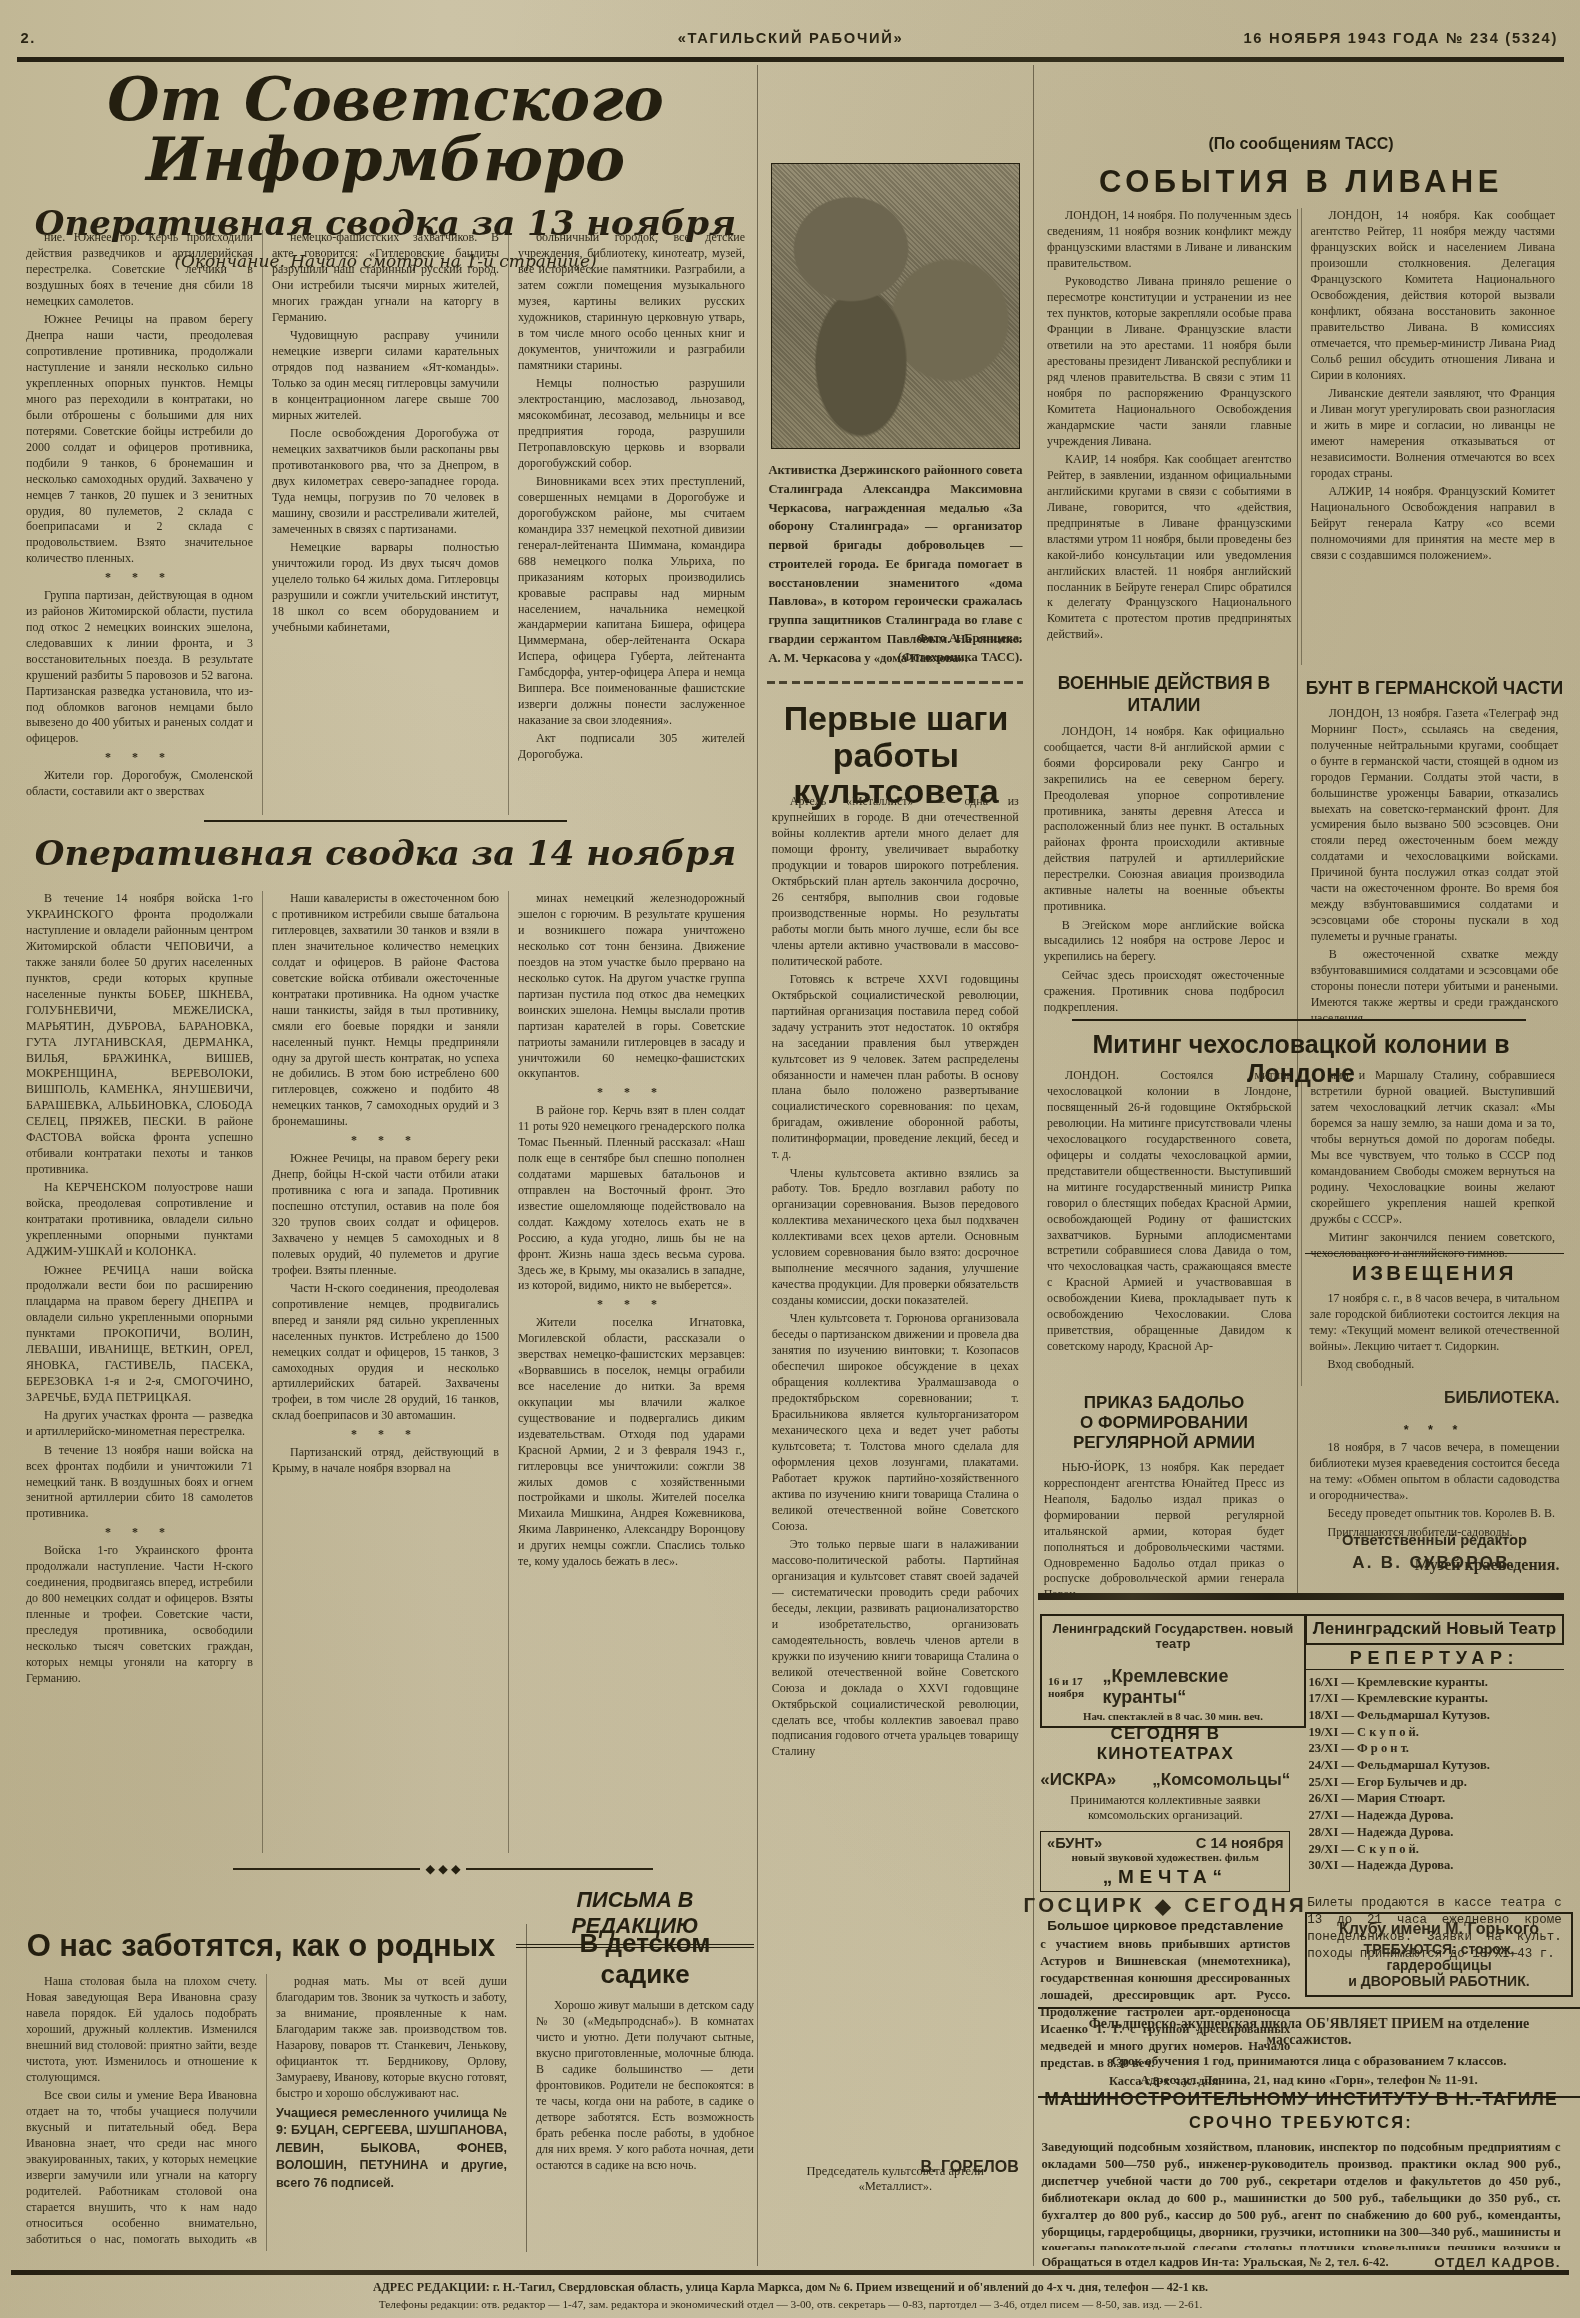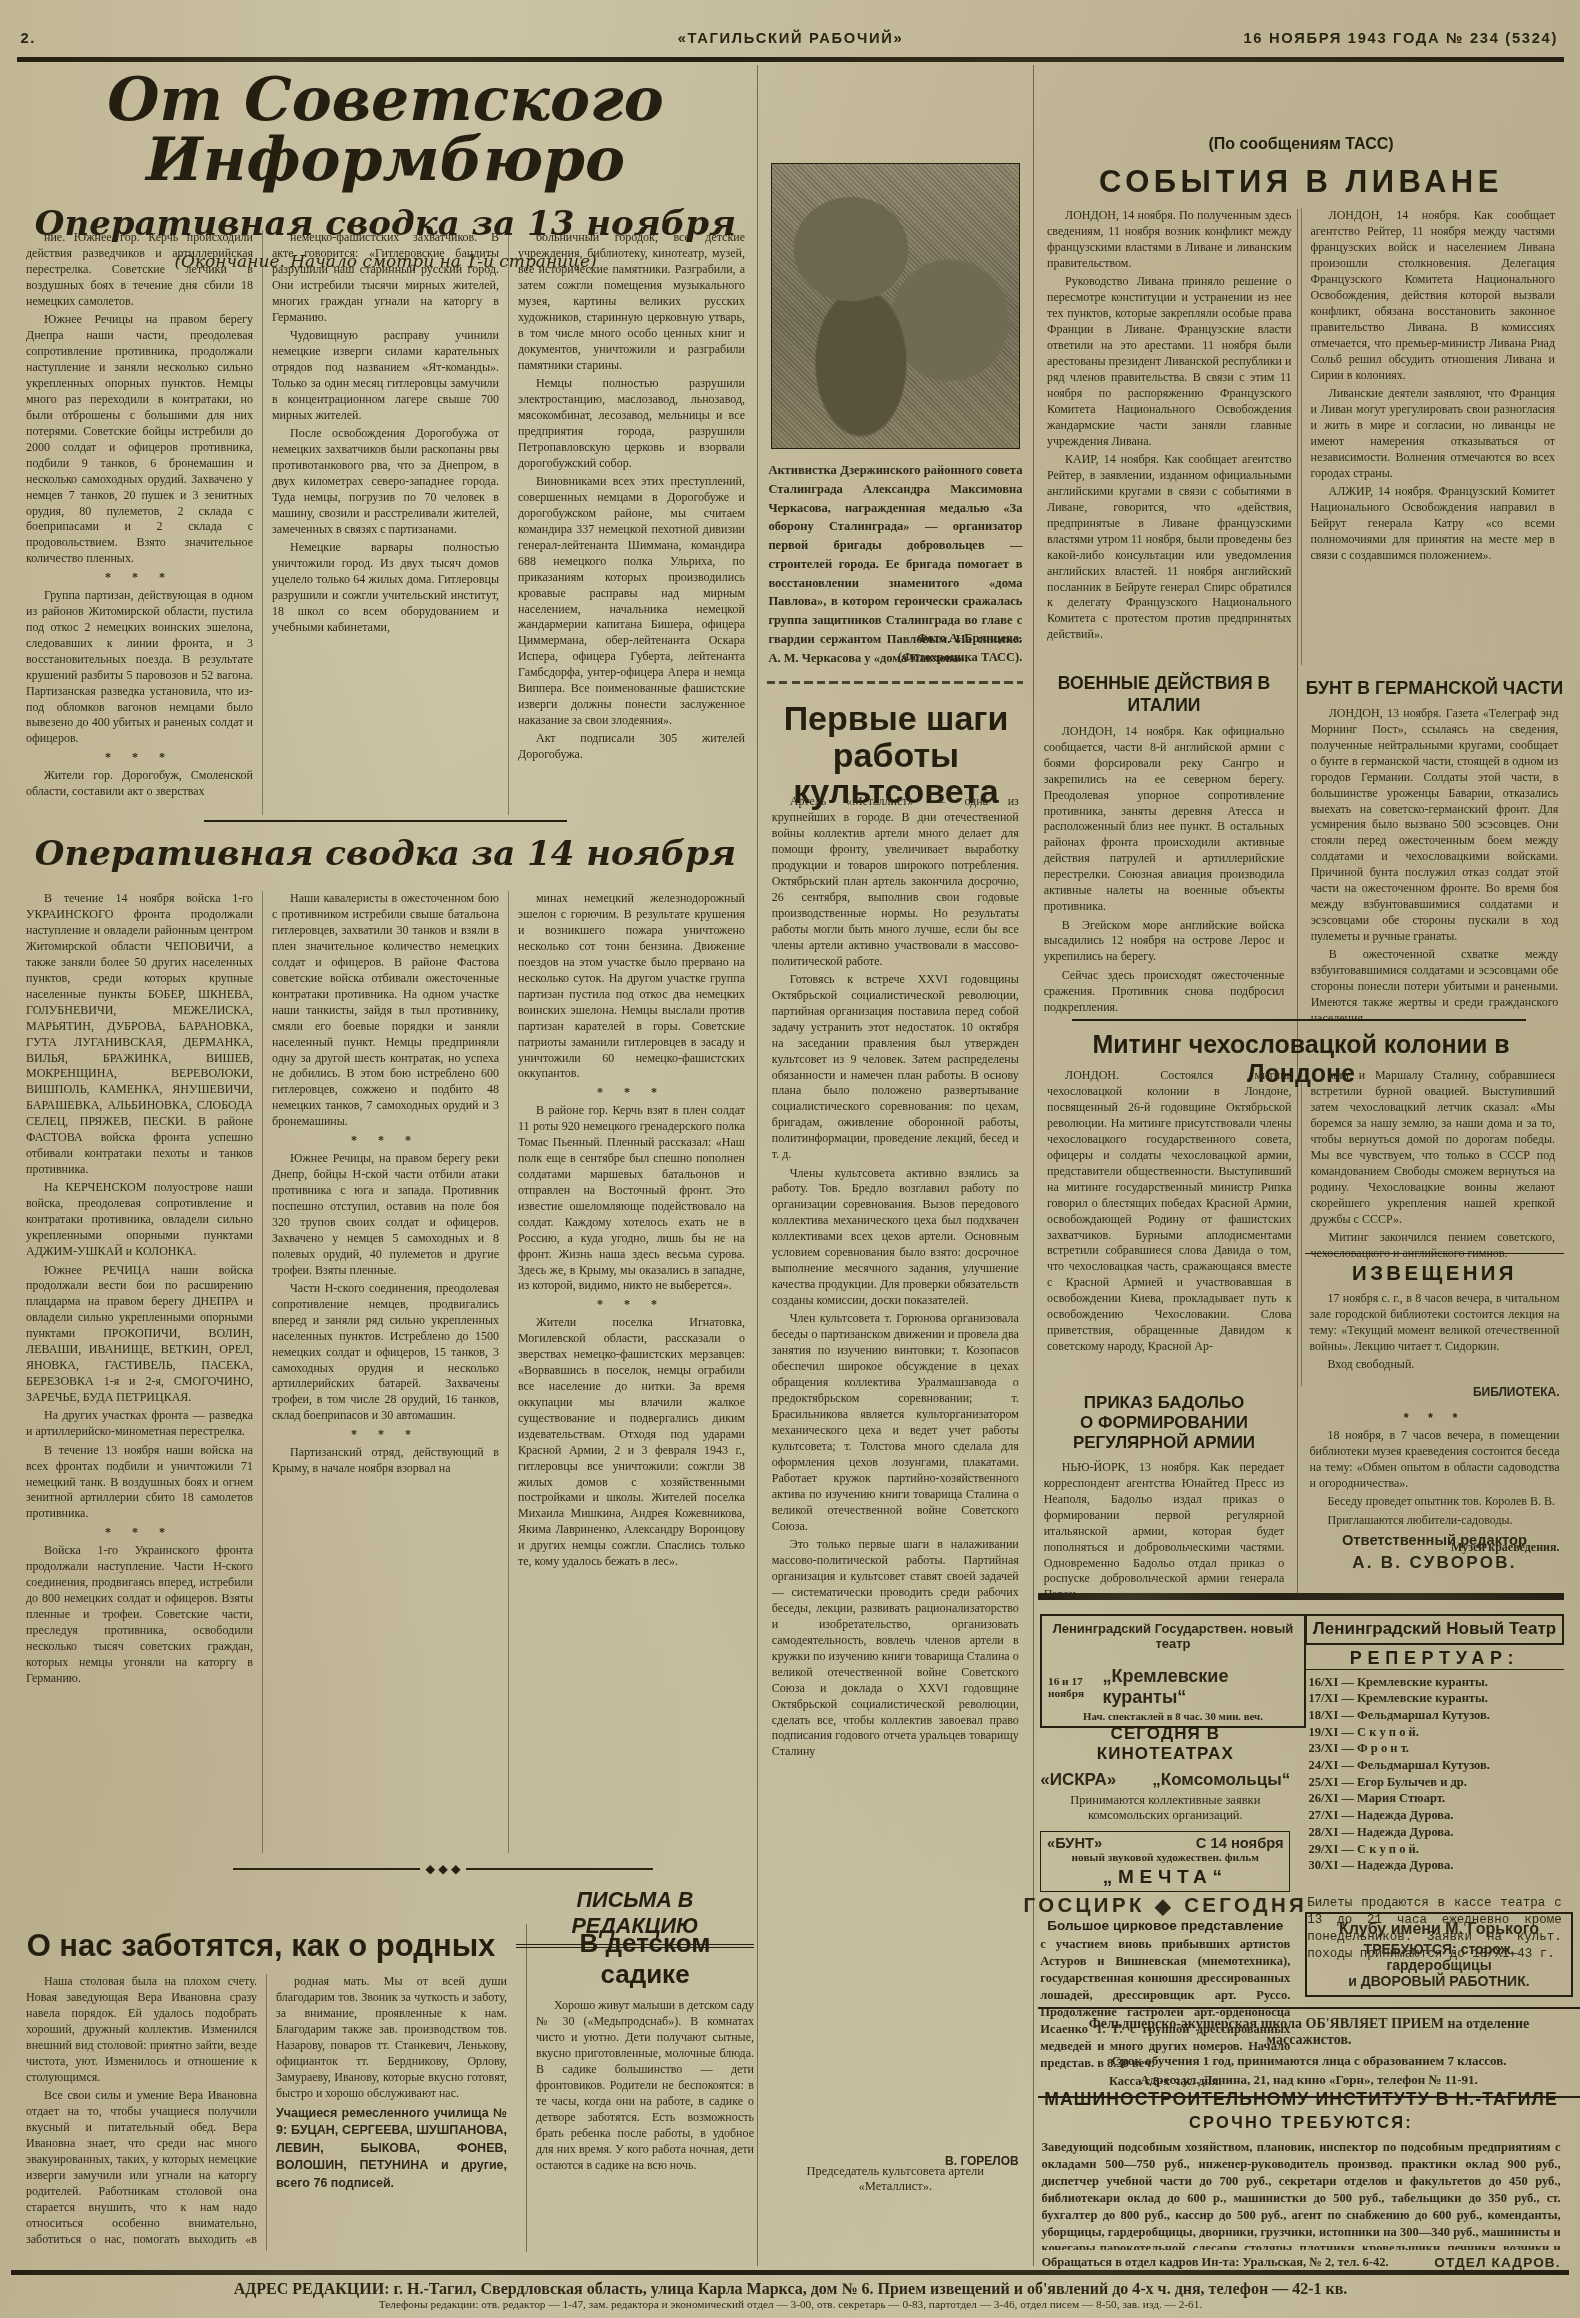--- a/index.html
+++ b/index.html
@@ -15,21 +15,21 @@
   .vline{width:1.1px;background:rgba(44,37,20,.55);}
   
   .mast{font-family:"Liberation Sans",sans-serif;font-weight:bold;font-size:14.7px;letter-spacing:1.7px;color:#2b2514;}
   
   .script-title{font-family:"DejaVu Serif",serif;font-style:italic;font-weight:700;font-size:60px;line-height:1.0;text-align:center;color:#241f10;}
   .script-sub{font-family:"DejaVu Serif",serif;font-style:italic;font-weight:700;font-size:34px;text-align:center;color:#262012;}
   .script-note{font-family:"DejaVu Serif",serif;font-style:italic;font-size:17px;text-align:center;color:#2a2413;}
   .sans-head{font-family:"Liberation Sans",sans-serif;font-weight:bold;text-align:center;color:#241f10;}
   .bp p{margin:0 0 2.3px;text-indent:18px;text-align:justify;font-size:12px;line-height:1.33;}
   .bp p.stars{text-align:center;text-indent:0;letter-spacing:9px;font-weight:bold;}
-  .sig{font-weight:bold;text-align:right;font-size:12px;}
+  .sig{font-weight:bold;text-align:right;font-size:16px;}
   .cols{display:flex;align-items:stretch;}
   .cols > .col{flex:1 1 0;padding:0 9px;min-width:0;}
   .cols > .col + .col{border-left:1.1px solid rgba(44,37,20,.45);}
   .boxed{border:2.3px solid #241f10;}
   .adtext{font-size:12.5px;line-height:1.35;text-align:justify;}
   .rep p{margin:0 0 1.7px;font-size:12.5px;font-weight:bold;text-indent:0;}
   .kino-row{display:flex;justify-content:space-between;font-weight:bold;}
   .photo{border:1.7px solid #241f10;
     background:
       radial-gradient(ellipse 38% 30% at 32% 30%, #6d6650 0 60%, transparent 62%),
@@ -322,17 +322,17 @@
       <div class="sans-head" style="font-size:16.4px;letter-spacing:2.3px;margin-top:3.4px;">СРОЧНО ТРЕБУЮТСЯ:</div>
       <div class="adtext" style="margin-top:6.8px;height:111px;overflow:hidden;font-weight:bold;padding:0 3.4px;">Заведующий подсобным хозяйством, плановик, инспектор по подсобным предприятиям с окладами 500—750 руб., инженер-руководитель производ. практики оклад 900 руб., диспетчер учебной части до 700 руб., секретари отделов и факультетов до 450 руб., библиотекари оклад до 600 р., машинистки до 500 руб., табельщики до 350 руб., ст. бухгалтер до 800 руб., кассир до 500 руб., агент по снабжению до 600 руб., коменданты, уборщицы, гардеробщицы, дворники, грузчики, истопники на 300—340 руб., машинисты и кочегары парокотельной, слесари, столяры, плотники, кровельщики, печники, возчики и разнорабочие, преподаватели физики и математики, учебные мастера, механик, лаборанты.</div>
       <div style="display:flex;justify-content:space-between;margin-top:4.5px;padding:0 3.4px;">
         <span style="font-size:12.5px;font-weight:bold;">Обращаться в отдел кадров Ин-та: Уральская, № 2, тел. 6-42.</span>
         <span style="font-family:'Liberation Sans',sans-serif;font-weight:bold;font-size:13.6px;letter-spacing:1.1px;">ОТДЕЛ КАДРОВ.</span>
       </div>
     </div>
   </div>
 
   <div class="abs rule" style="left:11.3px;top:2270px;width:1558px;height:4.5px;"></div>
-  <div class="abs" style="left:0;top:2280px;width:1581px;text-align:center;font-size:16px;font-weight:bold;">АДРЕС РЕДАКЦИИ: г. Н.-Тагил, Свердловская область, улица Карла Маркса, дом № 6. Прием извещений и об'явлений до 4-х ч. дня, телефон — 42-1 кв.</div>
+  <div class="abs" style="left:0;top:2280px;width:1581px;text-align:center;font-size:12px;font-weight:bold;">АДРЕС РЕДАКЦИИ: г. Н.-Тагил, Свердловская область, улица Карла Маркса, дом № 6. Прием извещений и об'явлений до 4-х ч. дня, телефон — 42-1 кв.</div>
   <div class="abs" style="left:0;top:2298px;width:1581px;text-align:center;font-size:11.3px;">Телефоны редакции: отв. редактор — 1-47, зам. редактора и экономический отдел — 3-00, отв. секретарь — 0-83, партотдел — 3-46, отдел писем — 8-50, зав. изд. — 2-61.</div>
 
 </div>
 
 
 </body></html>

